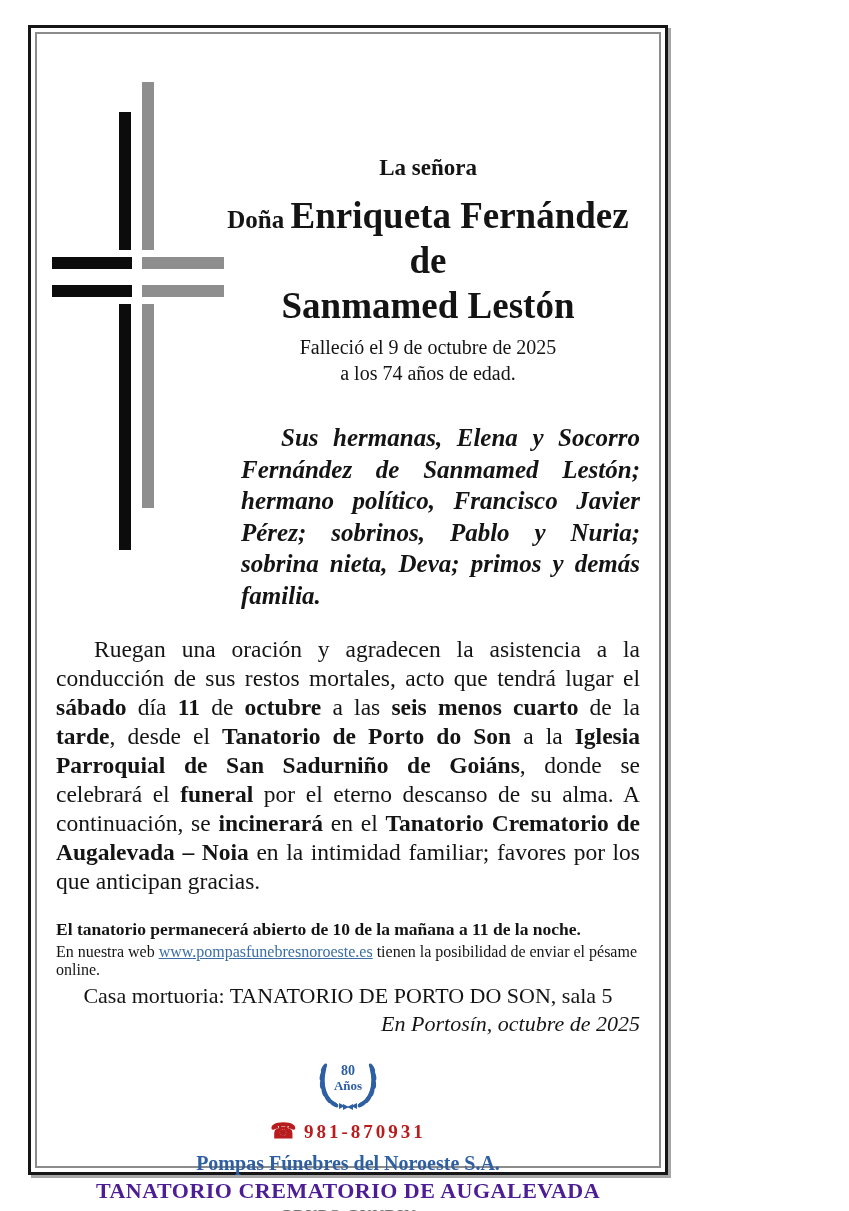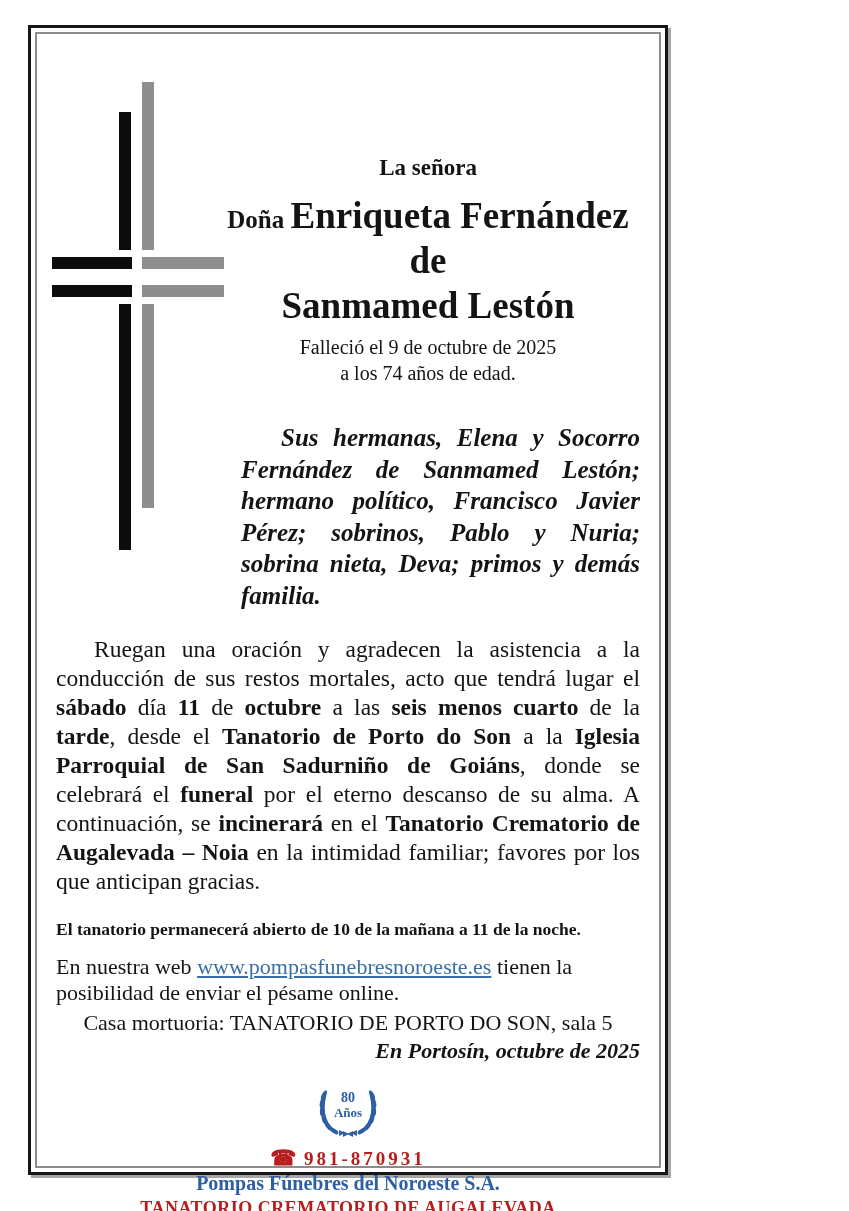--- a/index.html
+++ b/index.html
@@ -50,31 +50,31 @@
   .family{
     margin:36px 0 0 185px;
     font-size:25px;font-weight:bold;font-style:italic;
     line-height:1.26;text-align:justify;text-indent:40px;
   }
   .announce{
     margin-top:24px;
     font-size:23.5px;line-height:1.23;text-align:justify;text-indent:38px;
   }
   .notice-hours{font-size:17.5px;font-weight:bold;margin-top:7px;}
-  .notice-web{font-size:22px;margin-top:14px;}
+  .notice-web{font-size:16px;margin-top:3px;}
   .notice-web a{color:#3a6ea5;text-decoration:underline;}
   .mortuary{font-size:22px;font-weight:normal;text-align:center;margin-top:4px;}
-  .place-date{font-size:22px;font-weight:bold;font-style:italic;text-align:right;margin-top:2px;}
+  .place-date{font-size:22px;font-weight:normal;font-style:italic;text-align:right;margin-top:2px;}
   
   .footer{text-align:center;margin-top:12px;}
   .badge{display:inline-block;}
   .phone-line{font-size:19px;font-weight:bold;color:#b91c1c;letter-spacing:3px;margin-top:2px;}
   .phone-line .glyph{letter-spacing:0;font-size:21px;}
-  .company{font-size:20px;font-weight:bold;color:#2e5fa3;margin-top:1px;}
-  .facility{font-size:18px;font-weight:bold;color:#b91c1c;margin-top:3px;letter-spacing:.5px;text-align:center;}
+  .company{font-size:20px;font-weight:bold;color:#2e5fa3;margin-top:8px;}
+  .facility{font-size:22px;font-weight:bold;color:#4c1d95;margin-top:3px;letter-spacing:.5px;text-align:center;}
   .group{font-size:16.5px;font-weight:bold;color:#737373;margin-top:2px;letter-spacing:.5px;}
   b{font-weight:bold;}
 </style>
 </head>
 <body>
 
 <div class="sheet">
 
   <div class="frame-outer">
     <div class="frame-inner"></div>

